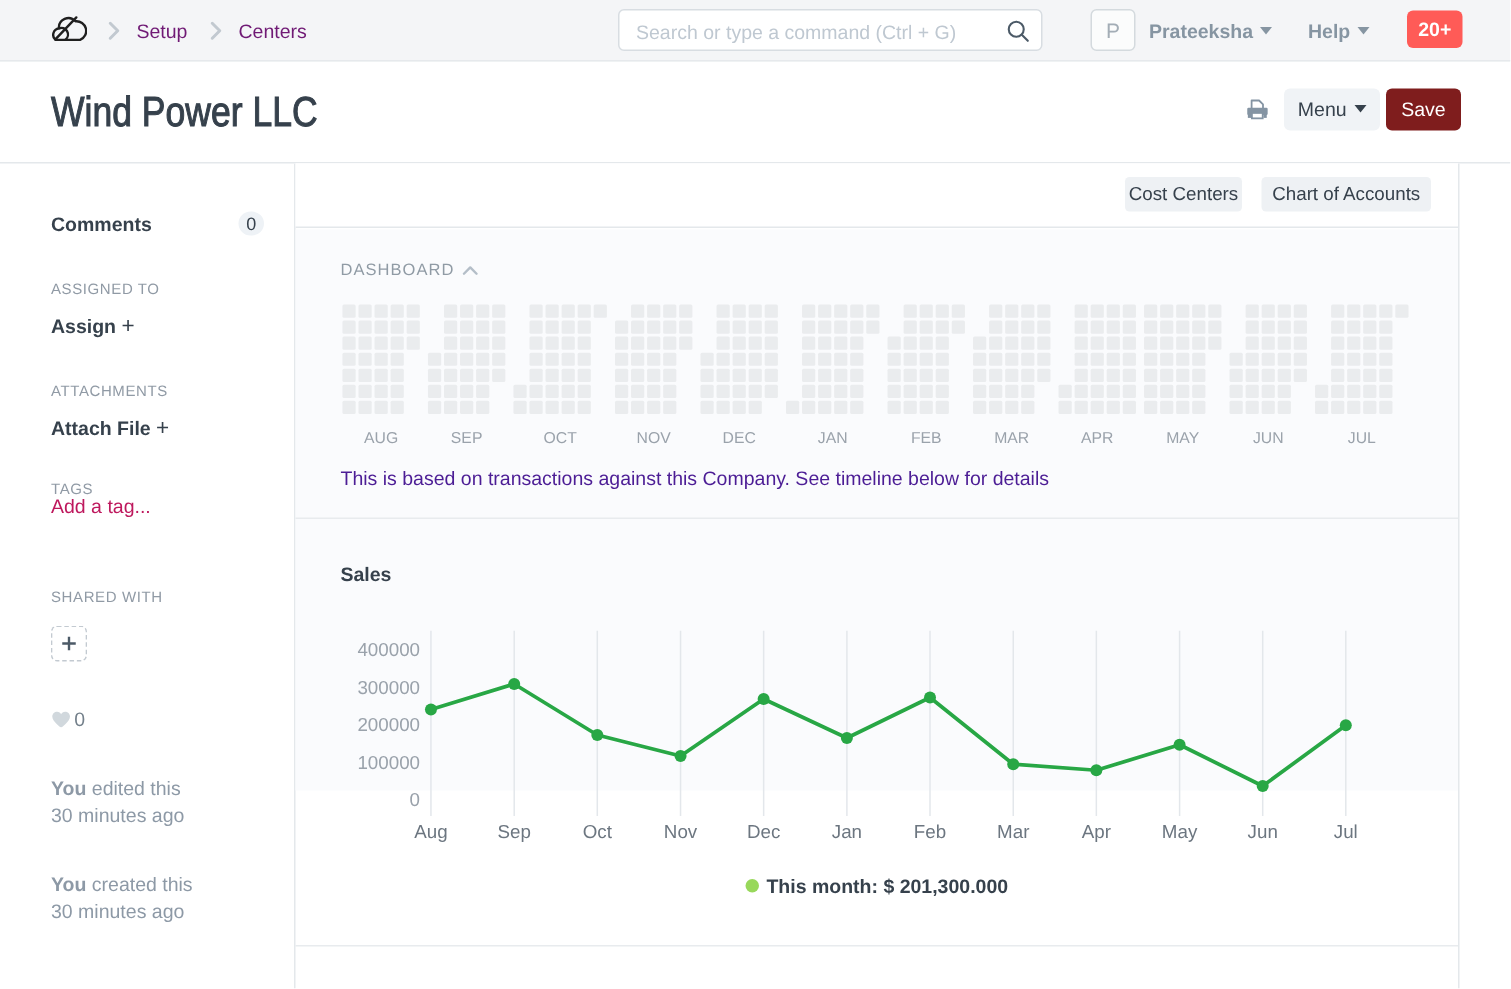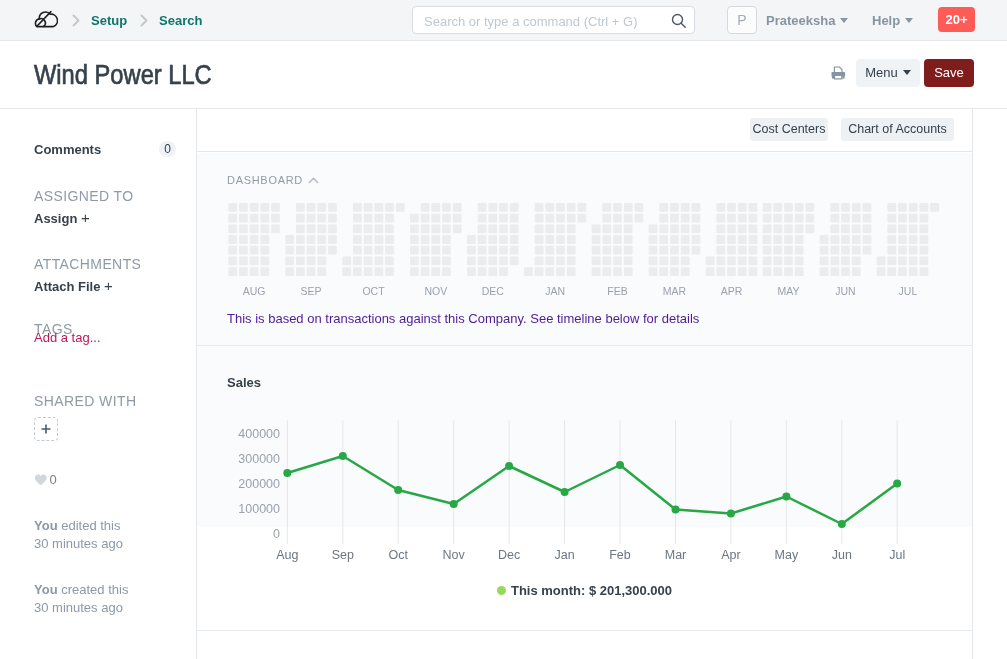--- a/index.html
+++ b/index.html
@@ -1,21 +1,21 @@
 <!DOCTYPE html>
 <html><head>
 <meta charset="utf-8">
 <style>
 *{margin:0;padding:0;box-sizing:border-box}
 html,body{width:1007px;height:659px;background:#fff;font-family:"Liberation Sans",sans-serif;overflow:hidden}
 #page{position:relative;width:1007px;height:659px;overflow:hidden}
 .abs{position:absolute}
 
 #navbar{position:absolute;left:0;top:0;width:1007px;height:41px;background:#f4f5f7;border-bottom:1px solid #e6e9ec}
-.crumb{position:absolute;top:13px;font-size:13px;font-weight:bold;color:#0f766e}
+.crumb{position:absolute;top:13px;font-size:13px;font-weight:normal;color:#701a75}
 #search{position:absolute;left:412px;top:6px;width:283px;height:28px;background:#fff;border:1px solid #d8dde2;border-radius:4px}
 #search span{position:absolute;left:11px;top:7px;font-size:13px;color:#bfc8d1}
 #avatar{position:absolute;left:727px;top:6px;width:30px;height:28px;background:#fbfcfc;border:1px solid #d4dade;border-radius:4px;text-align:center;line-height:27px;font-size:14px;color:#a3adb6}
 .navtxt{position:absolute;top:13px;font-size:13px;font-weight:bold;color:#8695a2}
 .caret{display:inline-block;width:0;height:0;border-left:4px solid transparent;border-right:4px solid transparent;border-top:5px solid #8695a2;vertical-align:middle;margin-left:5px;margin-top:-2px}
 #badge{position:absolute;left:938px;top:7px;width:37px;height:25px;background:#ff5b57;border-radius:4px;color:#fff;font-size:13px;font-weight:bold;text-align:center;line-height:25px}
 
 #title{position:absolute;left:34px;top:59px;font-size:28px;font-weight:normal;color:#36414c;-webkit-text-stroke:0.7px #36414c;transform:scaleX(0.846);transform-origin:0 50%;white-space:nowrap}
 #btn-menu{position:absolute;left:856px;top:59px;width:64px;height:28px;background:#f0f3f6;border-radius:4px;font-size:13px;color:#36414c;text-align:center;line-height:28px}
 #btn-save{position:absolute;left:924px;top:59px;width:50px;height:28px;background:#7f1d1d;border-radius:4px;font-size:13px;color:#fff;text-align:center;line-height:28px}
@@ -25,21 +25,21 @@
 #toolbar{position:absolute;left:0;top:0;width:775px;height:43px;border-bottom:1px solid #e4e8eb;background:#fff}
 .tbtn{position:absolute;top:9px;height:23px;background:#eef1f4;border-radius:3px;font-size:12.5px;color:#36414c;line-height:23px;text-align:center}
 #dash{position:absolute;left:0;top:44px;width:775px;height:374px;background:#fafbfd}
 #dash-label{position:absolute;left:30px;top:21px;font-size:11px;color:#909ba5;letter-spacing:0.7px}
 #desc{position:absolute;left:30px;top:158px;font-size:13px;color:#4c1d95}
 .hr{position:absolute;left:0;width:775px;height:1px;background:#e8ebee}
 #sales{position:absolute;left:30px;top:222px;font-size:13px;font-weight:bold;color:#36414c}
 #legend{position:absolute;left:0;top:430px;width:775px;text-align:center;font-size:13px;font-weight:bold;color:#36414c}
 #legend .dot{display:inline-block;width:9px;height:9px;border-radius:50%;background:#98d85b;margin-right:5px}
 
-.sb-head{position:absolute;left:34px;font-size:14px;color:#909aa5;letter-spacing:0.4px}
+.sb-head{position:absolute;left:34px;font-size:10px;color:#909aa5;letter-spacing:0.4px}
 .sb-bold{position:absolute;left:34px;font-size:13px;font-weight:bold;color:#36414c}
 .sb-muted{position:absolute;left:34px;font-size:13px;color:#8d99a6}
 </style>
 </head>
 <body>
 <div id="page">
 
   <div id="navbar"></div>
   <svg class="abs" style="left:33.5px;top:10px" width="24" height="18" viewBox="0 0 24 18">
       <g fill="none" stroke="#1f1f1f" stroke-width="1.6" stroke-linecap="round" stroke-linejoin="round">
@@ -48,21 +48,21 @@
         <path d="M2.9,16.2 L16.9,1.6"></path>
       </g>
     </svg>
   <svg class="abs" style="left:72px;top:14px" width="8" height="13" viewBox="0 0 8 13">
       <path d="M1.5 1.5 L6.5 6.5 L1.5 11.5" fill="none" stroke="#c2c9d0" stroke-width="2" stroke-linecap="round" stroke-linejoin="round"></path>
     </svg>
   <div class="crumb" style="left:91px">Setup</div>
   <svg class="abs" style="left:140px;top:14px" width="8" height="13" viewBox="0 0 8 13">
       <path d="M1.5 1.5 L6.5 6.5 L1.5 11.5" fill="none" stroke="#c2c9d0" stroke-width="2" stroke-linecap="round" stroke-linejoin="round"></path>
     </svg>
-  <div class="crumb" style="left:159px">Search</div>
+  <div class="crumb" style="left:159px">Centers</div>
   <div id="search">
       <span>Search or type a command (Ctrl + G)</span>
     <svg class="abs" style="left:258px;top:6px" width="16" height="16" viewBox="0 0 16 16">
         <circle cx="6.5" cy="6.5" r="5" fill="none" stroke="#4c5a67" stroke-width="1.4"></circle>
         <line x1="10.2" y1="10.2" x2="14.2" y2="14.2" stroke="#4c5a67" stroke-width="1.4" stroke-linecap="round"></line>
       </svg>
   </div>
   <div id="avatar">P</div>
   <div class="navtxt" style="left:766px">Prateeksha<span class="caret"></span></div>
   <div class="navtxt" style="left:872px">Help<span class="caret"></span></div>

